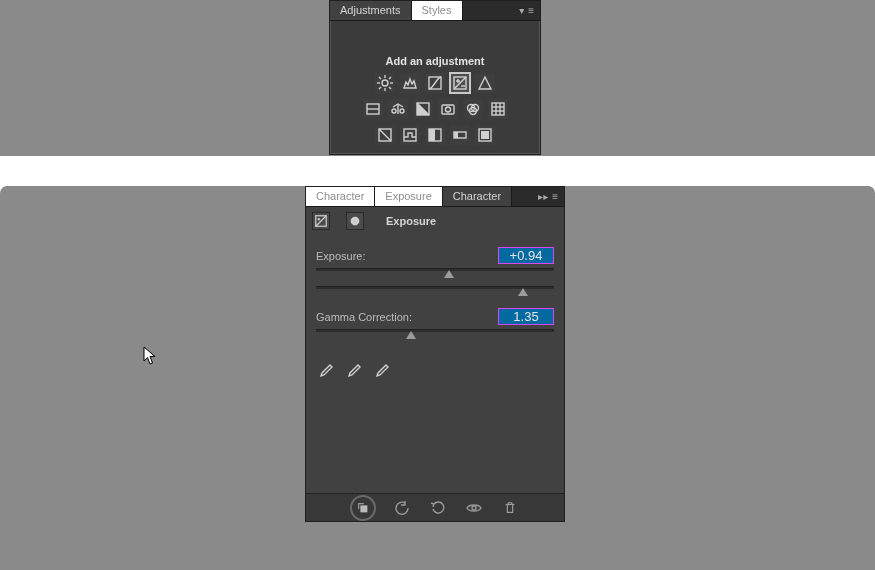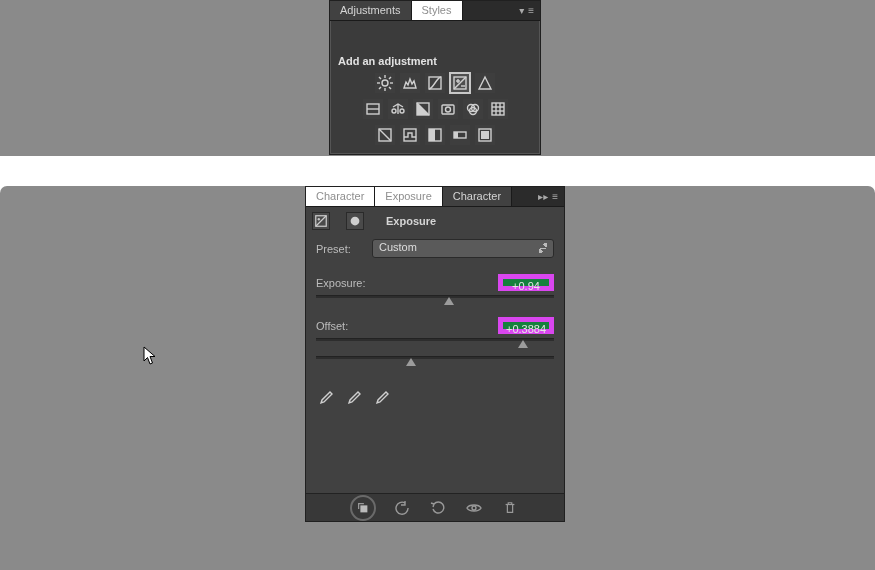--- a/index.html
+++ b/index.html
@@ -11,21 +11,21 @@
     font-size: 11px;
     color: #ccc;
     overflow: hidden;
     position: relative;
   }
   
   .strip {
     background: #8a8a8a;
     width: 100%;
   }
-  .strip.top { height: 156px; position: relative; }
+  .strip.top { height: 156px; position: relative; text-align: center; }
   .gap { height: 30px; background: #fff; }
   .strip.bottom { height: 496px; position: relative; border-radius: 7px; }
 
   
   .panel {
     position: absolute;
     background: #3b3b3b;
     border: 1px solid #202020;
     box-shadow: 0 0 0 1px #555 inset;
   }
@@ -152,24 +152,24 @@
     right:6px; top:3px;
     width: 8px; height: 10px;
     background:
       linear-gradient(#bbb,#bbb) center/6px 1px no-repeat,
       conic-gradient(from 45deg at 50% 30%, #bbb 0 90deg, transparent 0) top/8px 4px no-repeat,
       conic-gradient(from -135deg at 50% 70%, #bbb 0 90deg, transparent 0) bottom/8px 4px no-repeat;
   }
   .value-box {
     width: 56px;
     height: 17px;
-    background: #15803d;
-    border: 5px solid #d946ef;
+    background: #0369a1;
+    border: 1px solid #d946ef;
     color: #e5e5e5;
-    font-size: 11px;
+    font-size: 13px;
     text-align: center;
     line-height: 15px;
     margin-left: auto;
   }
   .slider {
     position: relative;
     height: 12px;
     margin: 0 10px 6px;
   }
   .slider-track {
@@ -391,43 +391,39 @@
             </svg>
         </div>
         <div class="mini-icon">
           <svg viewBox="0 0 16 16" width="14" height="14">
               <circle cx="8" cy="8" r="5" fill="#cfcfcf" stroke="none"></circle>
             </svg>
         </div>
         <div class="sub-title">Exposure</div>
       </div>
 
-      <div class="row">
-        <label>Preset:</label>
-        <div class="preset-select">Custom</div>
-      </div>
 
       <div class="row" style="margin-top:8px">
         <label>Exposure:</label>
         <div class="value-box">+0.94</div>
       </div>
       <div class="slider">
         <div class="slider-track"></div>
         <div class="slider-thumb" style="left:56%"></div>
       </div>
 
-      <div class="row">
-        <label>Offset:</label>
-        <div class="value-box">+0.3884</div>
-      </div>
       <div class="slider">
         <div class="slider-track"></div>
         <div class="slider-thumb" style="left:87%"></div>
       </div>
 
+      <div class="row">
+        <label style="flex-basis:120px">Gamma Correction:</label>
+        <div class="value-box">1.35</div>
+      </div>
       <div class="slider">
         <div class="slider-track"></div>
         <div class="slider-thumb" style="left:40%"></div>
       </div>
 
       <div class="eyedrops">
         <div class="eyedrop">
           <svg viewBox="0 0 16 16">
               <path d="M12 2 L14 4 L6 12 L3 13 L4 10 Z"></path>
             </svg>

